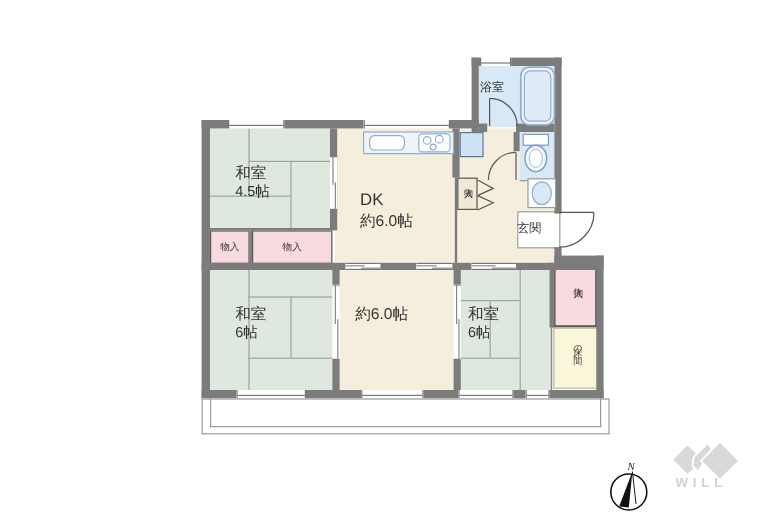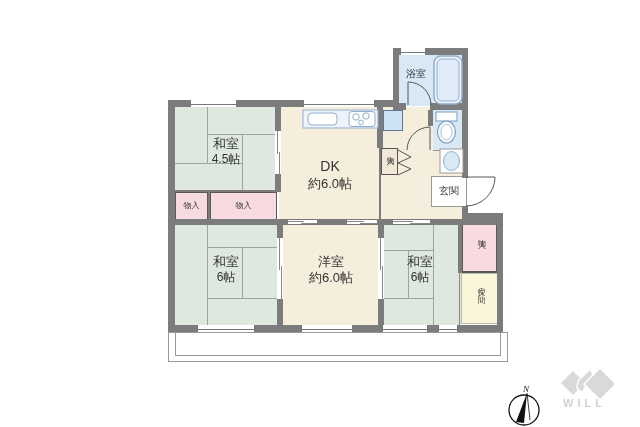--- a/index.html
+++ b/index.html
@@ -7,21 +7,21 @@
     position:relative;width:640px;height:427px;background:#ffffff;overflow:hidden;
     font-family:"Liberation Sans","DejaVu Sans",sans-serif;color:#333;
   }
   .floor{position:absolute;}
   .wall{position:absolute;background:#7c7c7c;}
   .thinline{position:absolute;background:#9aa79a;}
   .grayline{position:absolute;background:#888;}
   .window{position:absolute;background:#fff;border-left:1px solid #777;border-right:1px solid #777;box-sizing:border-box;}
   .window .mid{position:absolute;left:0;right:0;top:50%;height:1px;background:#777;}
   .vwindow{position:absolute;background:#fff;border-top:1px solid #777;border-bottom:1px solid #777;box-sizing:border-box;}
-  .label{position:absolute;text-align:center;color:#333;line-height:1.25;}
+  .label{position:absolute;text-align:left;color:#333;line-height:1.25;}
   .label .nm{font-size:13px;}
   .label .sz{font-size:12px;}
   .small-label{position:absolute;text-align:center;font-size:8px;color:#333;}
   .vtext{position:absolute;writing-mode:vertical-rl;text-orientation:upright;font-size:8px;color:#333;letter-spacing:1px;text-align:center;}
   .pinkbox{position:absolute;background:#f8dbe0;border:1.5px solid #5a5a5a;box-sizing:border-box;}
   .balcony{position:absolute;background:#fff;border:1px solid #999;box-sizing:border-box;}
   .balcony-inner{position:absolute;border-left:1px solid #999;border-right:1px solid #999;border-bottom:1px solid #999;box-sizing:border-box;}
   svg{position:absolute;overflow:visible;}
   .will-text{position:absolute;font-size:11px;font-weight:bold;letter-spacing:4px;color:#d2d2d2;}
   .n-label{position:absolute;font-size:9px;font-style:italic;font-family:"Liberation Serif","DejaVu Serif",serif;color:#222;}
@@ -209,21 +209,20 @@
   <div class="small-label" style="left:175px;top:200px;width:33px;">物入</div>
   <div class="small-label" style="left:210px;top:200px;width:67px;">物入</div>
   <div class="vtext" style="left:385px;top:151px;font-size:7.5px;letter-spacing:0;">物入</div>
   <div class="vtext" style="left:475px;top:233px;">物入</div>
   <div class="vtext" style="left:476px;top:283px;font-size:7.5px;letter-spacing:0;">床の間</div>
   <div class="label" style="left:196px;top:254px;width:60px;">
     <div class="nm">和室</div>
     <div class="sz">6帖</div>
   </div>
   <div class="label" style="left:296px;top:254px;width:70px;">
-    <div class="nm">洋室</div>
     <div class="sz" style="font-size:13px;">約6.0帖</div>
   </div>
   <div class="label" style="left:390px;top:254px;width:60px;">
     <div class="nm">和室</div>
     <div class="sz">6帖</div>
   </div>
 
   <svg style="left:0;top:0;" width="640" height="427" viewBox="0 0 640 427">
     <circle cx="524" cy="410" r="15" fill="#ffffff" stroke="#111" stroke-width="1.3"></circle>
     <polygon points="516,422 527,393 524,423" fill="#111"></polygon>

